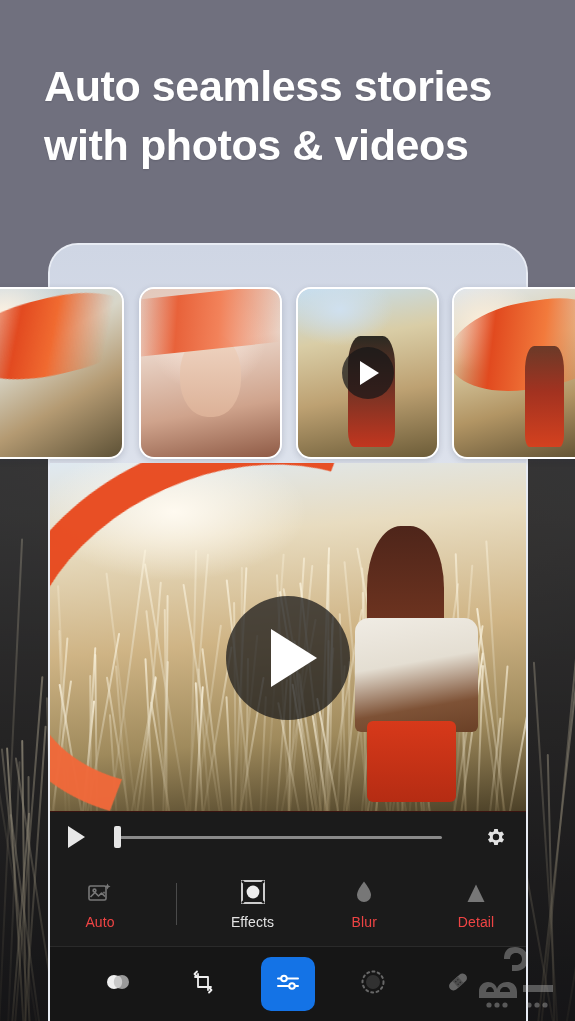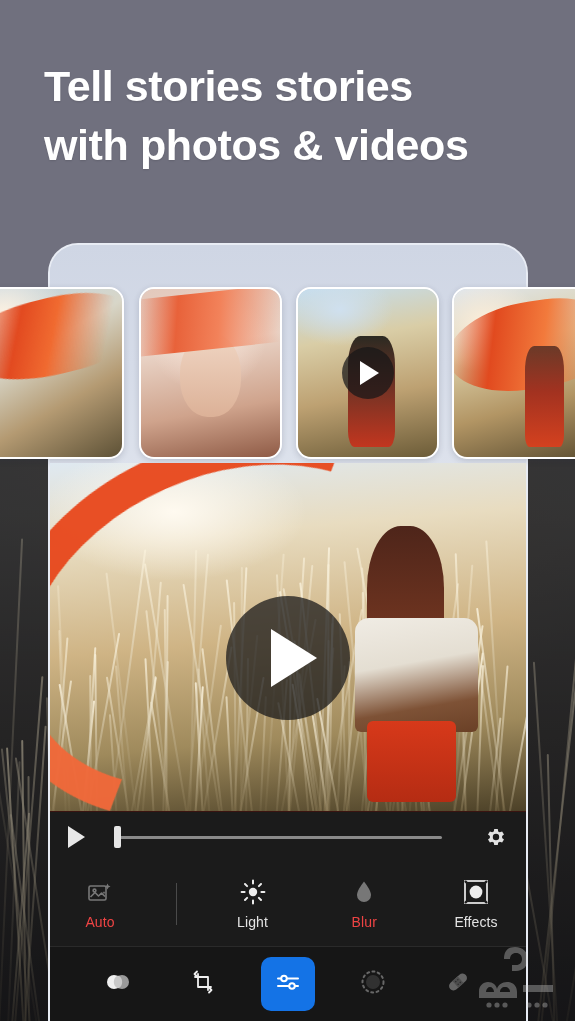--- a/index.html
+++ b/index.html
@@ -312,21 +312,21 @@
         <div class="reed" style="left:12.6%;height:27%;transform:rotate(5.4deg);opacity:0.87"></div>
         <div class="reed" style="left:65.8%;height:26%;transform:rotate(-10.6deg);opacity:0.46"></div>
         <div class="reed" style="left:29.0%;height:72%;transform:rotate(-10.7deg);opacity:0.36"></div>
         <div class="reed" style="left:22.1%;height:52%;transform:rotate(2.4deg);opacity:0.42"></div>
         <div class="reed" style="left:24.9%;height:48%;transform:rotate(-9.0deg);opacity:0.65"></div>
         <div class="reed" style="left:2.0%;height:52%;transform:rotate(4.5deg);opacity:0.77"></div>
       </div>
   </div>
 
   <div class="headline">
-    <span>Tell stories stories</span>
+    <span>Auto seamless stories</span>
     <span class="l2">with photos &amp; videos</span>
   </div>
 
   <div class="phone">
     <div class="phone-top"></div>
   </div>
 
   <div class="filmstrip">
     <div class="thumb" style="left:-28px;width:152px;">
       <div class="ph art-a">
@@ -505,51 +505,50 @@
           <circle cx="7.5" cy="9.5" r="1.4"></circle>
           <path d="M20.5 2.5l.9 2.1 2.1.9-2.1.9-.9 2.1-.9-2.1-2.1-.9 2.1-.9z" fill="#dcdcdc" stroke="none"></path>
           <path d="M17 10l.5 1.2 1.2.5-1.2.5-.5 1.2-.5-1.2-1.2-.5 1.2-.5z" fill="#dcdcdc" stroke="none"></path>
         </svg>
       </span>
       <span class="lbl">Auto</span>
     </div>
 
     <div class="divider"></div>
 
-    <div class="tool">
-      <span class="ic">
-        <svg width="26" height="26" viewBox="0 0 26 26" stroke="#ededed" stroke-width="2" stroke-linecap="round">
-          <circle cx="13" cy="13" r="4.2" fill="#ededed" stroke="none"></circle>
-          <path d="M13 1.6v3M13 21.4v3M1.6 13h3M21.4 13h3M5 5l2.1 2.1M18.9 18.9L21 21M21 5l-2.1 2.1M7.1 18.9L5 21"></path>
-        </svg>
-      </span>
-      <span class="lbl">Light</span>
-    </div>
-
-
-    <div class="tool dim">
-      <span class="ic">
-        <svg width="20" height="26" viewBox="0 0 20 26" fill="#dcdcdc">
-          <path d="M10 2.5C10 2.5 3 11 3 16a7 7 0 0014 0c0-5-7-13.5-7-13.5z"></path>
-        </svg>
-      </span>
-      <span class="lbl">Blur</span>
-    </div>
+
 
     <div class="tool">
       <span class="ic">
         <svg width="26" height="26" viewBox="0 0 26 26" fill="none" stroke="#ededed" stroke-width="1.7">
           <rect x="2" y="2" width="22" height="22"></rect>
           <circle cx="13" cy="13" r="6.4" fill="#ededed" stroke="none"></circle>
           <path d="M2 2l5.2 5.2M24 2l-5.2 5.2M2 24l5.2-5.2M24 24l-5.2-5.2" stroke="#1b1b1b" stroke-width="2.4"></path>
         </svg>
       </span>
       <span class="lbl">Effects</span>
     </div>
 
+    <div class="tool dim">
+      <span class="ic">
+        <svg width="20" height="26" viewBox="0 0 20 26" fill="#dcdcdc">
+          <path d="M10 2.5C10 2.5 3 11 3 16a7 7 0 0014 0c0-5-7-13.5-7-13.5z"></path>
+        </svg>
+      </span>
+      <span class="lbl">Blur</span>
+    </div>
+
+    <div class="tool dim">
+      <span class="ic">
+        <svg width="24" height="24" viewBox="0 0 24 24" fill="#dcdcdc">
+          <path d="M12 3.5L20.5 21h-17z"></path>
+        </svg>
+      </span>
+      <span class="lbl">Detail</span>
+    </div>
   </div>
 
   <div class="navbar">
 
     <div class="nav">
       <span>
         <svg width="30" height="24" viewBox="0 0 30 24" fill="none">
           <circle cx="11" cy="12" r="7" fill="#f0f0f0"></circle>
           <circle cx="19" cy="12" r="7" fill="#9a9a9a"></circle>
           <path d="M15 5.6a7 7 0 000 12.8 7 7 0 000-12.8z" fill="#c9c9c9"></path>

